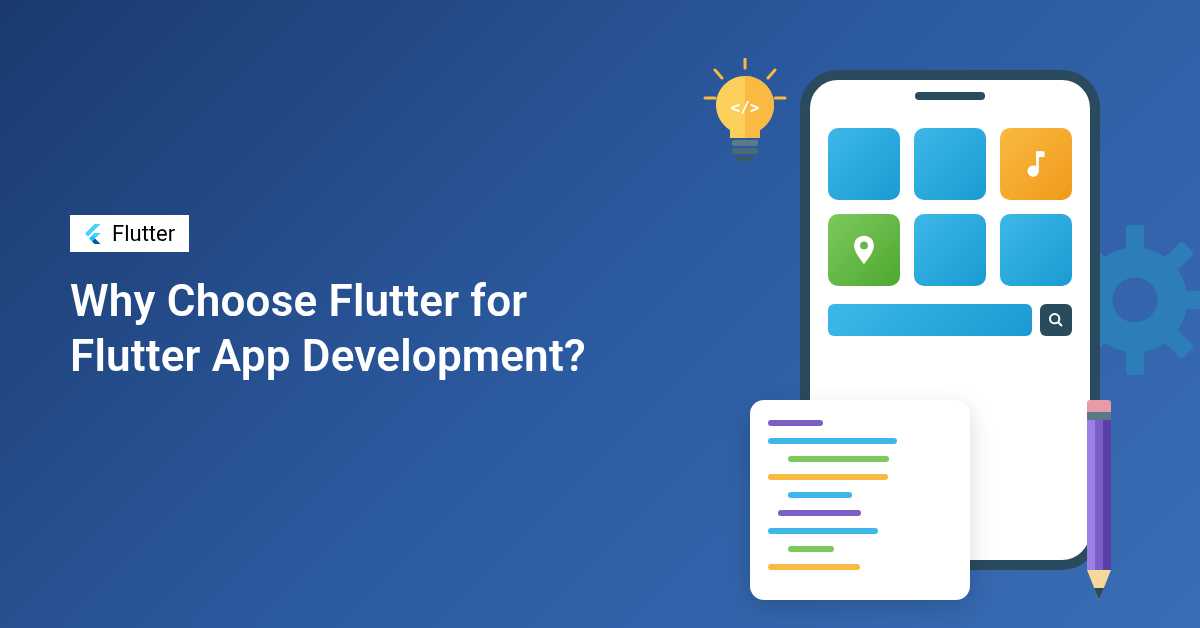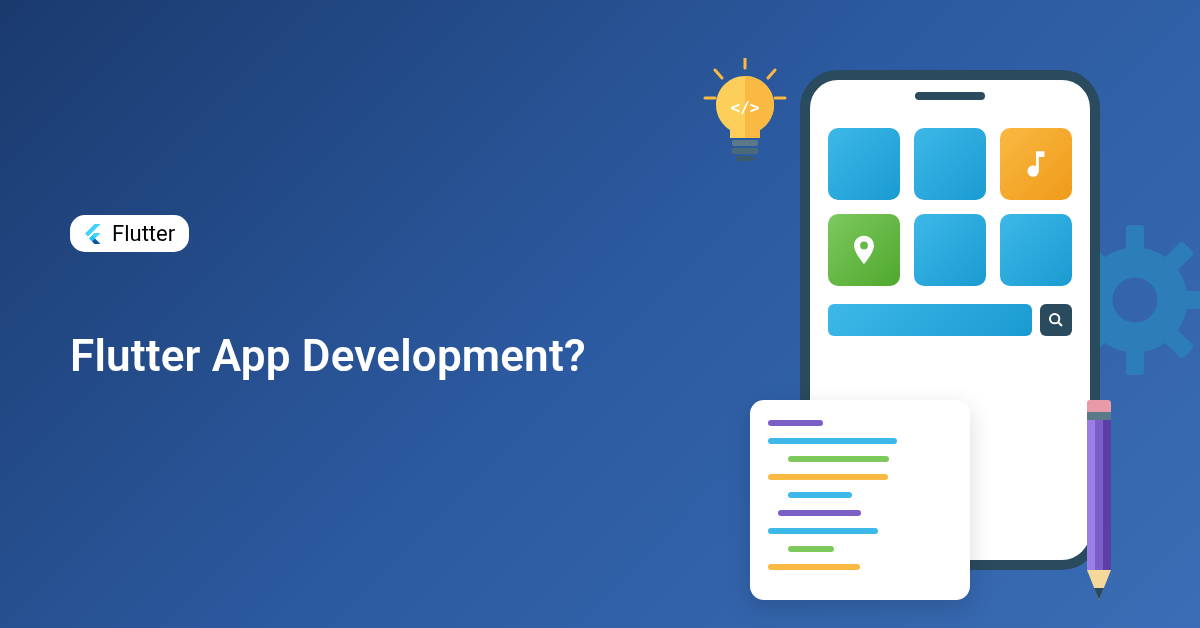--- a/index.html
+++ b/index.html
@@ -17,21 +17,20 @@
       top: 215px;
       width: 600px;
     }
     .flutter-badge {
       display: inline-flex;
       align-items: center;
       background: #ffffff;
       padding: 6px 14px 6px 10px;
       gap: 8px;
       margin-bottom: 22px;
-      border-radius: 15px;
     }
     .flutter-logo {
       width: 24px;
       height: 24px;
     }
     .flutter-text {
       font-size: 22px;
       font-weight: 400;
       color: #000000;
     }
@@ -152,21 +151,21 @@
   <div class="flutter-badge">
     <svg class="flutter-logo" viewBox="0 0 24 24">
       <path fill="#44d1fd" d="M14.5 2L5 11.5l3 3L20.5 2z"></path>
       <path fill="#1fbcfd" d="M14.5 11L9 16.5l3 3 3-3z"></path>
       <path fill="#08589c" d="M12 19.5l2.5 2.5h6L15 16.5z"></path>
       <path fill="#44d1fd" d="M14.5 11h6l-5.5 5.5-3-3z"></path>
     </svg>
     <span class="flutter-text">Flutter</span>
   </div>
   <h1 class="headline">
-    <br>
+    <span>Why Choose Flutter for</span><br>
     <span>Flutter App Development?</span>
   </h1>
 </div>
 
 <div class="illustration">
 
   <svg class="gear" viewBox="0 0 100 100">
     <path fill="#2d7db8" d="M50 15a35 35 0 100 70 35 35 0 000-70zm0 20a15 15 0 110 30 15 15 0 010-30z"></path>
     <g fill="#2d7db8">
       <rect x="44" y="0" width="12" height="18" rx="2"></rect>

